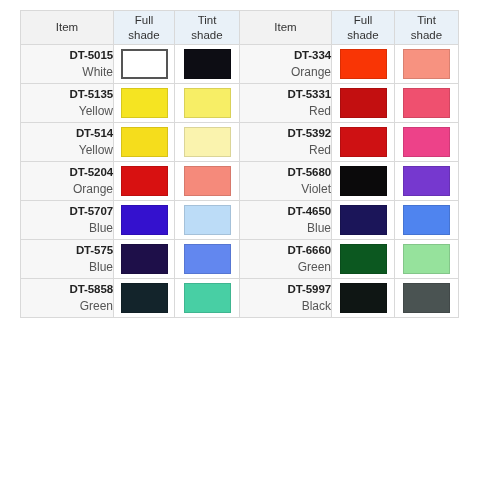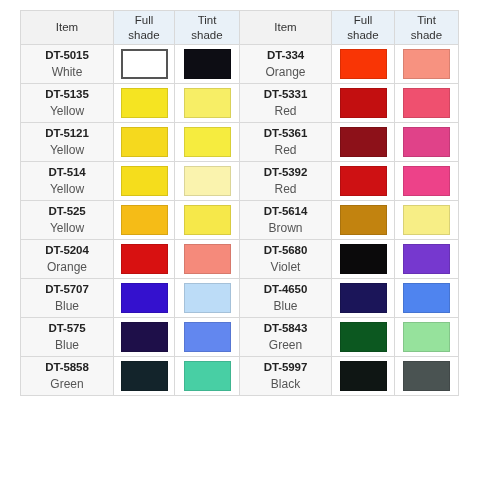--- a/index.html
+++ b/index.html
@@ -63,21 +63,21 @@
     background: #e9f1f8;
   }
   th .h-l1 { display: block; }
   th .h-l2 { display: block; }
 
   tbody tr { height: 39px; }
 
   td.item-cell {
     background: #f7f7f7;
     padding: 4px 0 4px 10px;
-    text-align: center;
+    text-align: right;
   }
   .item-code {
     display: block;
     font-size: 11.5px;
     font-weight: bold;
     color: #222222;
     line-height: 1.35;
     letter-spacing: -0.1px;
   }
   .item-name {
@@ -167,62 +167,34 @@
             <td class="swatch-cell"><span class="swatch" style="background: rgb(247, 238, 102);"></span></td>
             <td class="item-cell">
               <span class="item-code">DT-5331</span>
               <span class="item-name">Red</span>
             </td>
             <td class="swatch-cell"><span class="swatch" style="background: rgb(195, 15, 16);"></span></td>
             <td class="swatch-cell"><span class="swatch" style="background: rgb(239, 80, 111);"></span></td>
           </tr>
           <tr>
             <td class="item-cell">
-              <span class="item-code">DT-5121</span>
-              <span class="item-name">Yellow</span>
-            </td>
-            <td class="swatch-cell"><span class="swatch" style="background: rgb(245, 217, 30);"></span></td>
-            <td class="swatch-cell"><span class="swatch" style="background: rgb(246, 236, 63);"></span></td>
-            <td class="item-cell">
-              <span class="item-code">DT-5361</span>
-              <span class="item-name">Red</span>
-            </td>
-            <td class="swatch-cell"><span class="swatch" style="background: rgb(141, 17, 25);"></span></td>
-            <td class="swatch-cell"><span class="swatch" style="background: rgb(224, 66, 137);"></span></td>
-          </tr>
-          <tr>
-            <td class="item-cell">
               <span class="item-code">DT-514</span>
               <span class="item-name">Yellow</span>
             </td>
             <td class="swatch-cell"><span class="swatch" style="background: rgb(245, 221, 28);"></span></td>
             <td class="swatch-cell"><span class="swatch" style="background: rgb(250, 243, 174);"></span></td>
             <td class="item-cell">
               <span class="item-code">DT-5392</span>
               <span class="item-name">Red</span>
             </td>
             <td class="swatch-cell"><span class="swatch" style="background: rgb(206, 17, 19);"></span></td>
             <td class="swatch-cell"><span class="swatch" style="background: rgb(237, 66, 137);"></span></td>
           </tr>
           <tr>
             <td class="item-cell">
-              <span class="item-code">DT-525</span>
-              <span class="item-name">Yellow</span>
-            </td>
-            <td class="swatch-cell"><span class="swatch" style="background: rgb(245, 188, 23);"></span></td>
-            <td class="swatch-cell"><span class="swatch" style="background: rgb(246, 232, 74);"></span></td>
-            <td class="item-cell">
-              <span class="item-code">DT-5614</span>
-              <span class="item-name">Brown</span>
-            </td>
-            <td class="swatch-cell"><span class="swatch" style="background: rgb(194, 131, 15);"></span></td>
-            <td class="swatch-cell"><span class="swatch" style="background: rgb(247, 238, 134);"></span></td>
-          </tr>
-          <tr>
-            <td class="item-cell">
               <span class="item-code">DT-5204</span>
               <span class="item-name">Orange</span>
             </td>
             <td class="swatch-cell"><span class="swatch" style="background: rgb(216, 17, 17);"></span></td>
             <td class="swatch-cell"><span class="swatch" style="background: rgb(245, 138, 123);"></span></td>
             <td class="item-cell">
               <span class="item-code">DT-5680</span>
               <span class="item-name">Violet</span>
             </td>
             <td class="swatch-cell"><span class="swatch" style="background: rgb(11, 10, 11);"></span></td>
@@ -243,21 +215,21 @@
             <td class="swatch-cell"><span class="swatch" style="background: rgb(79, 132, 239);"></span></td>
           </tr>
           <tr>
             <td class="item-cell">
               <span class="item-code">DT-575</span>
               <span class="item-name">Blue</span>
             </td>
             <td class="swatch-cell"><span class="swatch" style="background: rgb(30, 15, 73);"></span></td>
             <td class="swatch-cell"><span class="swatch" style="background: rgb(98, 135, 239);"></span></td>
             <td class="item-cell">
-              <span class="item-code">DT-5843</span>
+              <span class="item-code">DT-6660</span>
               <span class="item-name">Green</span>
             </td>
             <td class="swatch-cell"><span class="swatch" style="background: rgb(12, 88, 32);"></span></td>
             <td class="swatch-cell"><span class="swatch" style="background: rgb(150, 226, 156);"></span></td>
           </tr>
           <tr>
             <td class="item-cell">
               <span class="item-code">DT-5858</span>
               <span class="item-name">Green</span>
             </td>

